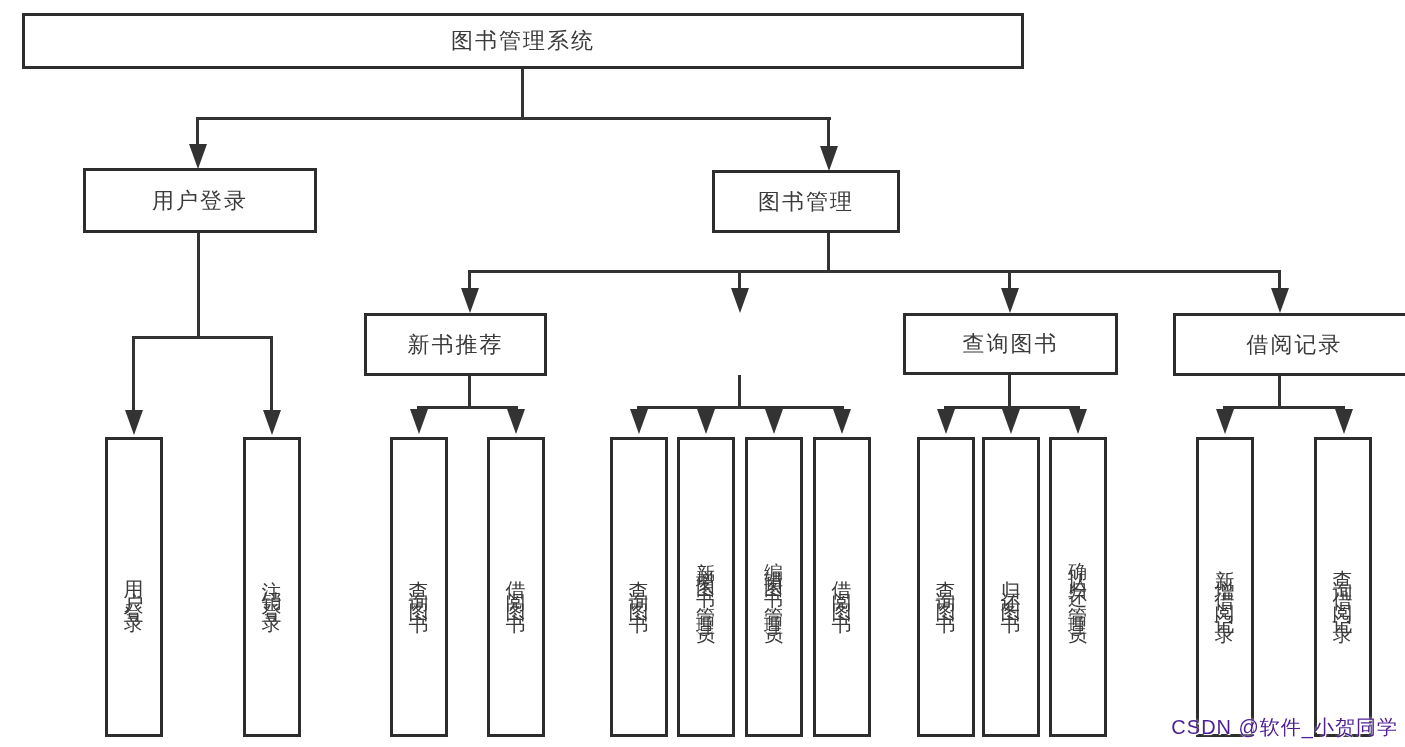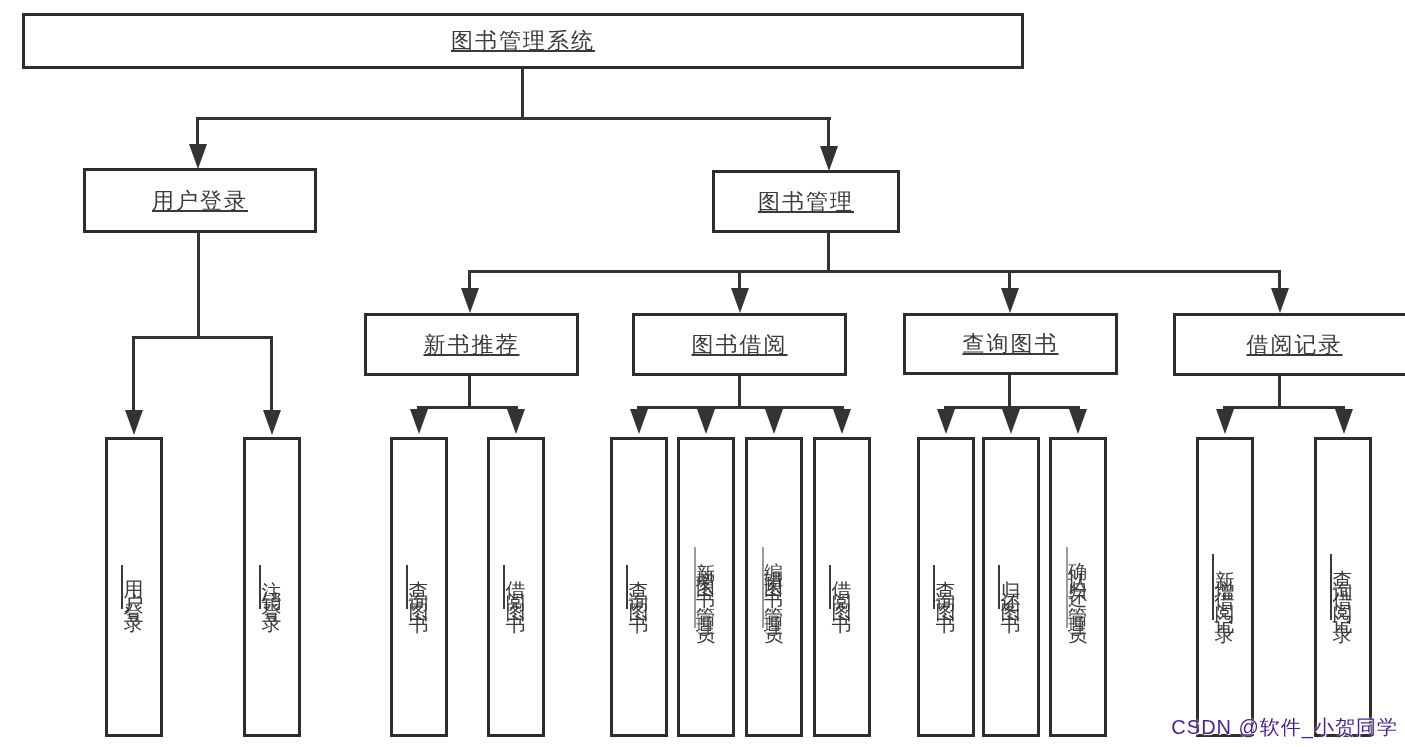--- a/index.html
+++ b/index.html
@@ -10,21 +10,20 @@
     font-family:"Liberation Sans","DejaVu Sans",sans-serif;
     overflow:hidden;
   }
   .node{
     position:absolute;
     background:#ffffff;
     border:3px solid #2d2d2d;
     box-sizing:border-box;
     display:flex;align-items:center;justify-content:center;
     color:#3a3a3a;
-    text-decoration:underline;
   }
   .node.h .label{
     font-size:22px;
     letter-spacing:2px;
     white-space:nowrap;
   }
   .node.leaf .label{
     writing-mode:vertical-lr;
     text-orientation:mixed;
     font-size:20px;
@@ -110,25 +109,22 @@
     <span class="label">图书管理系统</span>
   </div>
 
   <div class="node h" style="left:83px;top:168px;width:234px;height:65px;">
     <span class="label">用户登录</span>
   </div>
   <div class="node h" style="left:712px;top:170px;width:188px;height:63px;">
     <span class="label">图书管理</span>
   </div>
 
-  <div class="node h" style="left:364px;top:313px;width:215px;height:63px;">
+  <div class="node h" style="left:364px;top:313px;width:183px;height:63px;">
     <span class="label">新书推荐</span>
-  </div>
-  <div class="node h" style="left:632px;top:313px;width:215px;height:63px;">
-    <span class="label">图书借阅</span>
   </div>
   <div class="node h" style="left:903px;top:313px;width:215px;height:62px;">
     <span class="label">查询图书</span>
   </div>
   <div class="node h" style="left:1173px;top:313px;width:243px;height:63px;">
     <span class="label">借阅记录</span>
   </div>
 
   <div class="node leaf" style="left:105px;top:437px;width:58px;height:300px;">
     <span class="label">用户登录</span>

